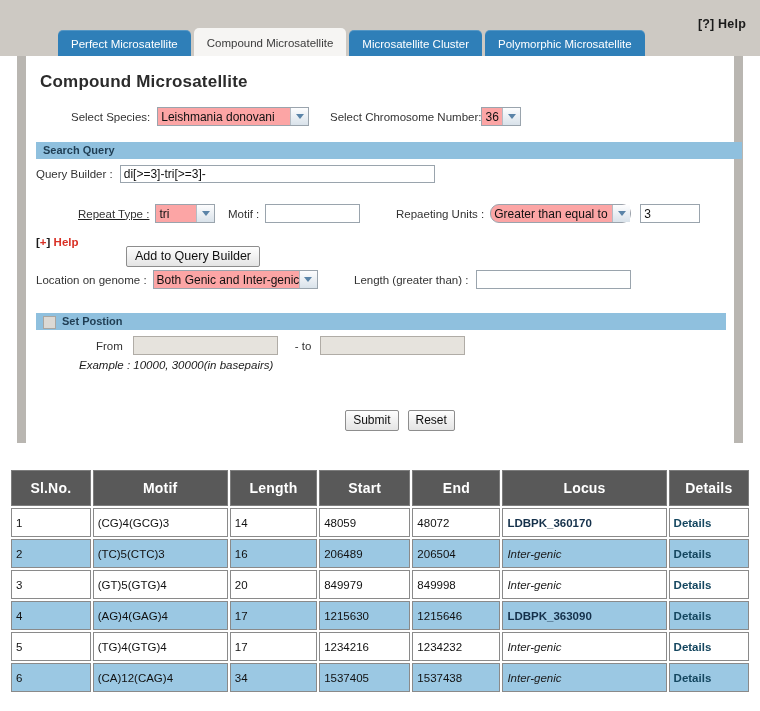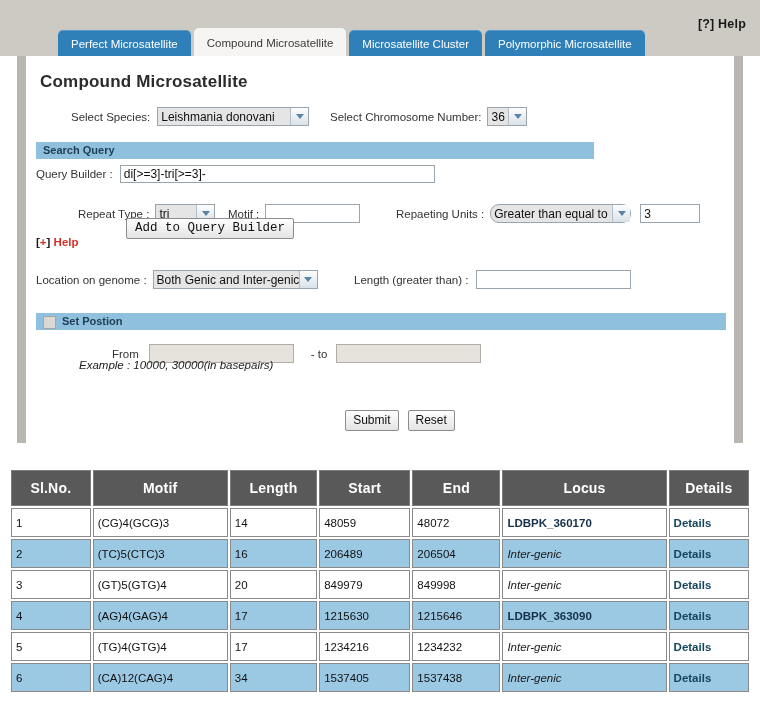--- a/index.html
+++ b/index.html
@@ -67,21 +67,21 @@
     font-size:12px;color:#111;
     border:1px solid #9aa4ad;
     background:#ffffff;
     box-sizing:border-box;
     padding:1px 3px;
     height:19px;
     border-radius:0;
   }
   select.ui{
     -webkit-appearance:none;appearance:none;
-    background:#e5e5e5;
+    background:#fca5a5;
     padding-right:8px;
   }
   .selwrap{position:relative;display:inline-block;}
   .selwrap .arrow{
     position:absolute;right:1px;top:1px;bottom:1px;width:17px;
     background:linear-gradient(#fdfdfe,#d9e2ea);
     border-left:1px solid #b4bcc4;
     display:flex;align-items:center;justify-content:center;
     pointer-events:none;
   }
@@ -183,36 +183,36 @@
         <span class="selwrap" style="margin-left:7px;">
           <select class="ui" style="width:152px;" id="speciesSel"><option>Leishmania donovani</option></select>
           <span class="arrow">
               <i></i>
             </span>
         </span>
       </div>
 
       <div class="row" style="left:304px;top:51px;">
         <span class="lbl">Select Chromosome Number:</span>
-        <span class="selwrap" style="margin-left:6px;">
+        <span class="selwrap" style="">
           <select class="ui" style="width:40px;" id="chrSel"><option>36</option></select>
           <span class="arrow">
               <i></i>
             </span>
         </span>
       </div>
 
-      <div class="secbar" style="left:10px;top:86px;width:558px;">Search Query</div>
+      <div class="secbar" style="left:10px;top:86px;width:706px;">Search Query</div>
 
       <div class="row" style="left:10px;top:109px;">
         <span class="lbl">Query Builder :</span>
         <input class="ui" style="width: 315px; margin-left: 7px; height: 18px;" value="di[&gt;=3]-tri[&gt;=3]-">
       </div>
 
-      <div class="row" style="left:52px;top:148px;">
+      <div class="row" style="left:52px;top:148px;text-decoration:underline;">
         <span class="lbl">Repeat Type :</span>
         <span class="selwrap" style="margin-left:6px;">
           <select class="ui" style="width:60px;" id="repSel"><option>tri</option></select>
           <span class="arrow">
               <i></i>
             </span>
         </span>
       </div>
 
       <div class="row" style="left:202px;top:148px;">
@@ -228,21 +228,21 @@
               <i></i>
             </span>
         </span>
         <input class="ui" style="width: 60px; margin-left: 9px;" value="3">
       </div>
 
       <div class="helpplus" style="left:10px;top:180px;">
         <span class="brk">[</span><span>+</span><span class="brk">]</span>
         <span>Help</span>
       </div>
-      <button class="btn" style="position:absolute;left:100px;top:162px;font-family:Liberation Mono, monospace;">Add to Query Builder</button>
+      <button class="btn" style="position:absolute;left:100px;top:190px;">Add to Query Builder</button>
 
       <div class="row" style="left:328px;top:214px;">
         <span class="lbl">Length (greater than) :</span>
         <input class="ui" style="width: 155px; margin-left: 8px;" value="">
       </div>
 
       <div class="row" style="left:10px;top:214px;">
         <span class="lbl">Location on genome :</span>
         <span class="selwrap" style="margin-left:6px;">
           <select class="ui" style="width:165px;" id="locSel"><option>Both Genic and Inter-genic</option></select>
@@ -250,21 +250,21 @@
               <i></i>
             </span>
         </span>
       </div>
 
       <div class="secbar withcb" style="left:10px;top:257px;width:690px;">
         <span class="cb"></span>
         <span>Set Postion</span>
       </div>
 
-      <div class="row" style="left:86px;top:280px;margin-top:8px;">
+      <div class="row" style="left:70px;top:280px;">
         <span class="lbl">From</span>
         <input class="ui disabled" style="width: 145px; margin-left: 10px;" disabled="" value="">
         <span class="lbl" style="margin-left:17px;">- to</span>
         <input class="ui disabled" style="width: 145px; margin-left: 9px;" disabled="" value="">
       </div>
 
       <div class="example" style="left:53px;top:303px;">Example : 10000, 30000(in basepairs)</div>
 
       <div class="submitrow" style="top:354px;">
         <button class="btn small">Submit</button>

